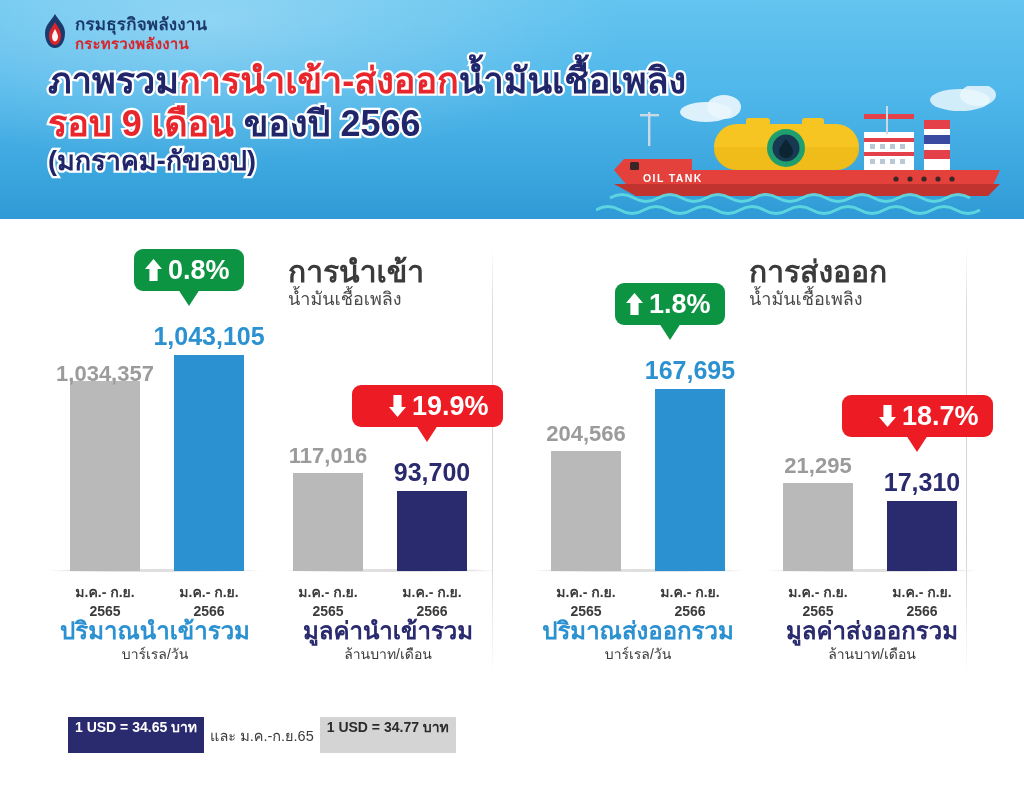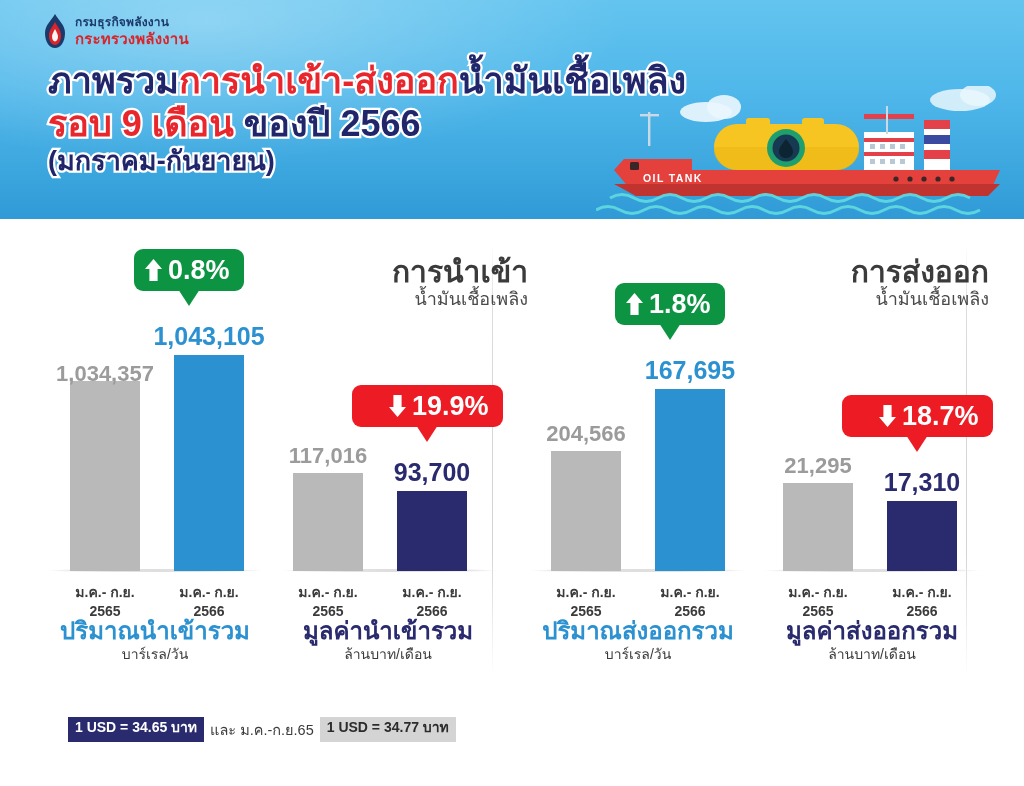--- a/index.html
+++ b/index.html
@@ -17,42 +17,42 @@
     background: linear-gradient(180deg, #63c4ef 0%, #4fb7ea 42%, #3fa9e0 72%, #2f9ad6 100%);
     overflow: hidden;
   }
   .hdr-sheen {
     position: absolute; left: 0; top: 0; width: 1024px; height: 219px;
     background: radial-gradient(ellipse 600px 200px at 20% 10%, rgba(255,255,255,.30), rgba(255,255,255,0) 70%);
   }
   .logo { position: absolute; left: 42px; top: 14px; display: flex; align-items: flex-start; }
   .logo-flame { width: 26px; height: 36px; position: relative; margin-right: 7px; }
   .logo-text { line-height: 1.05; padding-top: 2px; }
-  .logo-l1 { font-size: 12px; color: #1b3a6b; font-weight: 700; letter-spacing: .2px; }
+  .logo-l1 { font-size: 17px; color: #1b3a6b; font-weight: 700; letter-spacing: .2px; }
   .logo-l2 { font-size: 15px; color: #d9252a; font-weight: 700; letter-spacing: .2px; margin-top: 2px; }
 
   .title-block { position: absolute; left: 48px; top: 62px; }
   .t-line { font-weight: 700; line-height: 1.06; white-space: nowrap; }
   .t1 { font-size: 36px; }
   .t2 { font-size: 36px; margin-top: 5px; }
   .t3 { font-size: 27px; margin-top: 4px; }
   .tw-navy { color: #21266b; -webkit-text-stroke: 4.5px #ffffff; paint-order: stroke fill; }
   .tw-red  { color: #e8262c; -webkit-text-stroke: 4.5px #ffffff; paint-order: stroke fill; }
 
   
   .ship { position: absolute; right: 8px; top: 96px; width: 420px; height: 124px; }
 
   
   .body { position: absolute; left: 0; top: 219px; width: 1024px; height: 567px; background: #fff; }
   .divider {
     position: absolute; top: 26px; width: 1px; height: 432px;
     background: linear-gradient(180deg, rgba(0,0,0,0) 0%, #dcdcdc 14%, #d2d2d2 70%, rgba(0,0,0,0) 100%);
   }
 
-  .sec-head { position: absolute; text-align: right; width: 240px; }
+  .sec-head { position: absolute; text-align: left; width: 240px; }
   .sec-head .sh-main { font-size: 30px; font-weight: 700; color: #3b3b3b; line-height: 1.1; }
   .sec-head .sh-sub  { font-size: 18px; color: #4a4a4a; line-height: 1.2; margin-top: 1px; }
 
   
   .chart { position: absolute; top: 0; width: 230px; height: 420px; }
 
   .bar { position: absolute; bottom: 68px; width: 70px; }
   .bar-gray { background: #b9b9b9; }
   .bar-blue { background: #2b91d0; }
   .bar-navy { background: #2a2a6e; }
@@ -90,21 +90,21 @@
   
   .blabel { position: absolute; width: 240px; text-align: center; }
   .blabel .bl-main { font-size: 24px; font-weight: 700; line-height: 1.15; }
   .blabel .bl-sub  { font-size: 14px; color: #3b3b3b; line-height: 1.2; margin-top: 1px; }
   .c-lblue { color: #2b91d0; }
   .c-navy  { color: #2a2a6e; }
 
   
   .footnote { position: absolute; left: 62px; top: 498px; display: flex; align-items: center; white-space: nowrap; }
   .fn-txt { font-size: 14.5px; color: #3b3b3b; }
-  .fn-chip { font-size: 14px; font-weight: 700; padding: 3px 7px 8px; margin: 0 6px; line-height: 1; }
+  .fn-chip { font-size: 14px; font-weight: 700; padding: 3px 7px 19px; margin: 0 6px; line-height: 1; }
   .fn-chip.navy { background: #2a2a6e; color: #fff; }
   .fn-chip.gray { background: #d4d4d4; color: #2b2b2b; }
 </style>
 </head>
 <body>
 
 <div id="page">
 
   <div class="header">
     <div class="hdr-sheen"></div>
@@ -126,21 +126,21 @@
       </div>
       <div class="logo-text">
         <div class="logo-l1">กรมธุรกิจพลังงาน</div>
         <div class="logo-l2">กระทรวงพลังงาน</div>
       </div>
     </div>
 
     <div class="title-block">
       <div class="t-line t1"><span class="tw-navy">ภาพรวม</span><span class="tw-red">การนำเข้า-ส่งออก</span><span class="tw-navy">น้ำมันเชื้อเพลิง</span></div>
       <div class="t-line t2"><span class="tw-red">รอบ 9 เดือน</span><span class="tw-navy"> ของปี 2566</span></div>
-      <div class="t-line t3"><span class="tw-navy">(มกราคม-กันยายน)</span></div>
+      <div class="t-line t3"><span class="tw-navy">(มกราคม-กัของป)</span></div>
     </div>
 
     <svg class="ship" viewBox="0 0 420 124">
 
       <rect x="52" y="16" width="2.4" height="34" fill="#c9d9e6"></rect>
       <rect x="44" y="18" width="19" height="2.4" fill="#c9d9e6"></rect>
 
       <rect x="118" y="28" width="145" height="46" rx="23" fill="#f6c521"></rect>
       <rect x="150" y="22" width="24" height="8" rx="3" fill="#f6c521"></rect>
       <rect x="206" y="22" width="22" height="8" rx="3" fill="#f6c521"></rect>

